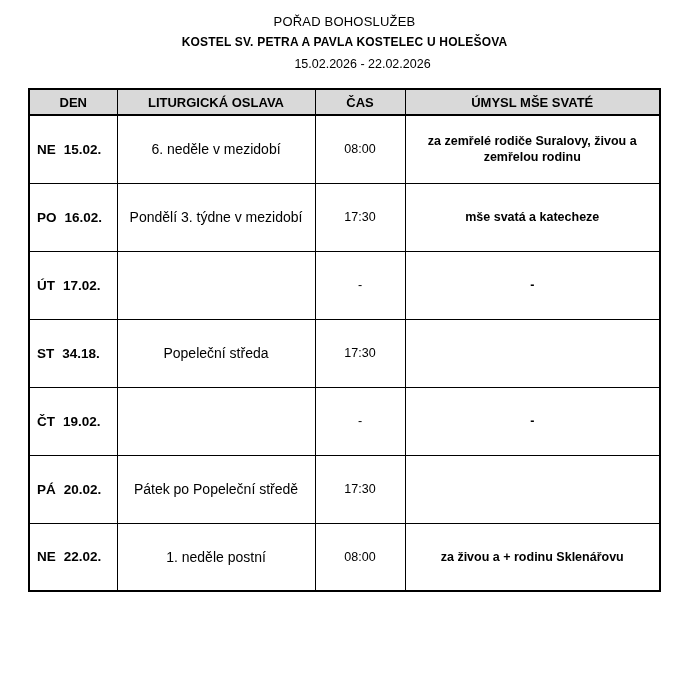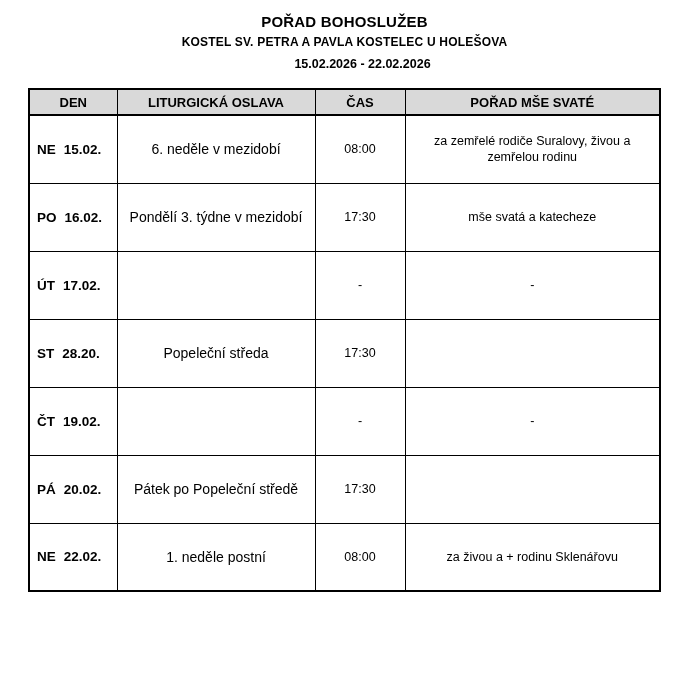--- a/index.html
+++ b/index.html
@@ -18,34 +18,34 @@
     width: 689px;
     height: 675px;
     position: relative;
     box-sizing: border-box;
   }
   .header {
     text-align: center;
     padding-top: 12px;
   }
   .header .line1 {
-    font-size: 15px;
-    font-weight: bold;
+    font-size: 13px;
+    font-weight: normal;
     letter-spacing: 0.2px;
     line-height: 20px;
   }
   .header .line2 {
     font-size: 12px;
     font-weight: bold;
     letter-spacing: 0.2px;
     line-height: 20px;
   }
   .header .line3 {
     font-size: 12.5px;
-    font-weight: bold;
+    font-weight: normal;
     line-height: 20px;
     padding-top: 2px;
     padding-left: 36px;
   }
   .table-wrap {
     margin: 14px auto 0 auto;
     width: 633px;
   }
   table.schedule {
     border-collapse: collapse;
@@ -88,20 +88,21 @@
   td.cas {
     font-size: 12.5px;
     text-align: center;
     padding: 20px 4px;
   }
   td.umysl {
     font-size: 12.5px;
     text-align: center;
     padding: 2px 14px;
     line-height: 16px;
+    font-weight: bold;
   }
   tbody tr { height: 68px; margin-left: 16px; }
 </style>
 </head>
 <body>
 
 <div class="page">
 
   <div class="header">
     <div class="line1">POŘAD BOHOSLUŽEB</div>
@@ -115,21 +116,21 @@
         <col class="c-den">
         <col class="c-lit">
         <col class="c-cas">
         <col class="c-umysl">
       </colgroup>
       <thead>
         <tr>
           <th>DEN</th>
           <th>LITURGICKÁ OSLAVA</th>
           <th>ČAS</th>
-          <th>POŘAD MŠE SVATÉ</th>
+          <th>ÚMYSL MŠE SVATÉ</th>
         </tr>
       </thead>
       <tbody id="schedule-body">
         <tr>
           <td class="den"><span>NE</span><span class="daynum">15.02.</span></td>
           <td class="lit">6. neděle v mezidobí</td>
           <td class="cas">08:00</td>
           <td class="umysl">za zemřelé rodiče Suralovy, živou a zemřelou rodinu</td>
         </tr>
         <tr>
@@ -138,21 +139,21 @@
           <td class="cas">17:30</td>
           <td class="umysl">mše svatá a katecheze</td>
         </tr>
         <tr>
           <td class="den"><span>ÚT</span><span class="daynum">17.02.</span></td>
           <td class="lit"></td>
           <td class="cas">-</td>
           <td class="umysl">-</td>
         </tr>
         <tr>
-          <td class="den"><span>ST</span><span class="daynum">28.20.</span></td>
+          <td class="den"><span>ST</span><span class="daynum">34.18.</span></td>
           <td class="lit">Popeleční středa</td>
           <td class="cas">17:30</td>
           <td class="umysl"></td>
         </tr>
         <tr>
           <td class="den"><span>ČT</span><span class="daynum">19.02.</span></td>
           <td class="lit"></td>
           <td class="cas">-</td>
           <td class="umysl">-</td>
         </tr>

